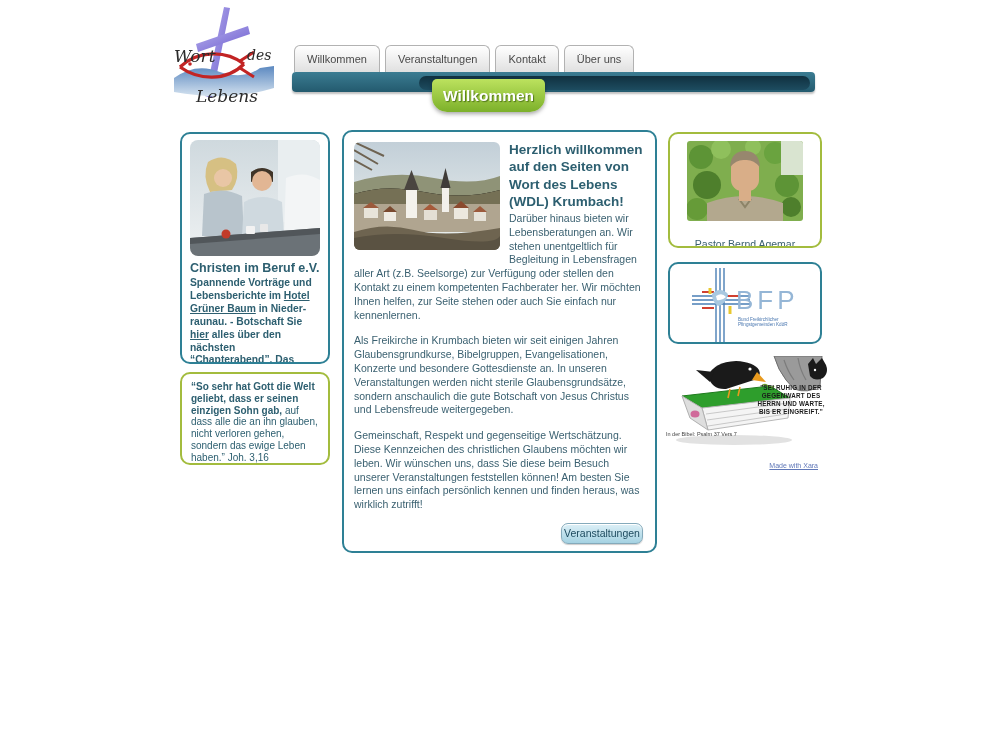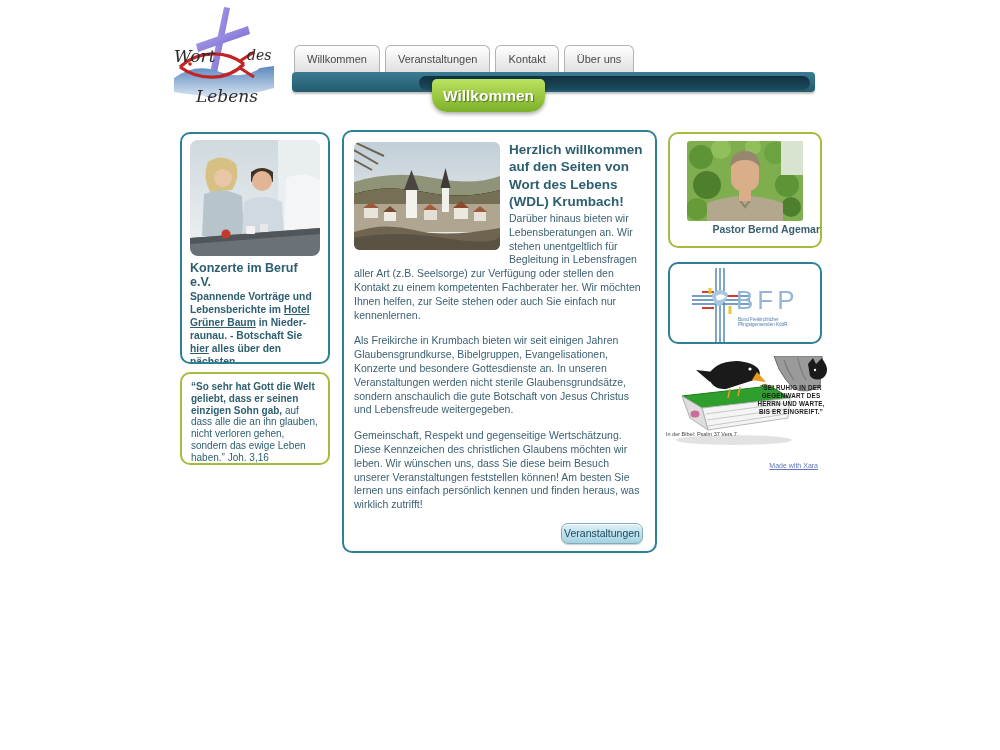--- a/index.html
+++ b/index.html
@@ -45,21 +45,21 @@
   #main-box svg.town{float:left;border-radius:6px;margin:1px 9px 4px 0;}
   .main-heading{font-size:13.5px;font-weight:bold;color:#2d5f70;line-height:1.28;margin:0 0 2px;}
   .main-p{font-size:10.5px;color:#3a6070;line-height:13.8px;margin:0 0 12px;}
   .btn-blue{position:absolute;right:12px;bottom:7px;width:82px;height:21px;border-radius:7px;
             border:1px solid #85aabb;background:linear-gradient(#ddf0f7,#a5d2e2);
             color:#1d4a5e;font-size:10.5px;text-align:center;line-height:19px;cursor:pointer;
             box-shadow:inset 0 1px 0 #fff,0 1px 1px rgba(0,0,0,0.2);}
 
   #pastor-box{left:668px;top:132px;width:154px;height:116px;padding:7px 0 0;}
   #pastor-box svg{display:block;margin:0 auto;border-radius:3px;}
-  .pastor-caption{font-size:10.5px;color:#3a6070;text-align:right;margin-top:2px;font-weight:bold;}
+  .pastor-caption{font-size:10.5px;color:#3a6070;text-align:center;margin-top:17px;}
 
   #bfp-box{left:668px;top:262px;width:154px;height:82px;}
   .bfp-letters{position:absolute;left:66px;top:21px;font-size:26px;color:#95b6d6;
                letter-spacing:4px;font-family:"Liberation Sans",sans-serif;}
   .bfp-sub{position:absolute;left:68px;top:53px;font-size:4.6px;line-height:5.4px;color:#4a77b0;}
 
   #cartoon{position:absolute;left:662px;top:356px;width:166px;height:94px;}
   .cartoon-quote{position:absolute;right:0px;top:28px;width:74px;font-size:6.3px;line-height:8px;
                  color:#1a1a1a;text-align:center;font-weight:bold;letter-spacing:0.2px;
                  text-transform:uppercase;}
@@ -133,21 +133,21 @@
       <path d="M61,32 Q72,24 83,32 L83,42 Q72,36 61,42 Z" fill="#3f3428"></path>
       <circle cx="72" cy="41" r="10" fill="#e2b694"></circle>
       <path d="M54,62 Q72,52 92,62 L94,96 L52,96 Z" fill="#cfd9df"></path>
       <path d="M96,38 Q114,30 130,40 L130,96 L94,96 Z" fill="#f3f5f6"></path>
       <polygon points="0,98 130,88 130,116 0,116" fill="#6b7277"></polygon>
       <polygon points="0,98 130,88 130,94 0,104" fill="#51565a"></polygon>
       <circle cx="36" cy="94" r="4.5" fill="#c23b2a"></circle>
       <rect x="56" y="86" width="9" height="8" rx="1" fill="#f2f2f2"></rect>
       <rect x="70" y="84" width="8" height="8" rx="1" fill="#e8e8e8"></rect>
     </svg>
-    <div class="christen-title">Konzerte im Beruf e.V.</div>
+    <div class="christen-title">Christen im Beruf e.V.</div>
     <div class="christen-text">
       <span>Spannende Vorträge und Lebensberichte im </span><a>Hotel Grüner Baum</a><span> in Nieder-raunau. - Botschaft Sie </span><a>hier</a><span> alles über den nächsten “Chapterabend”. Das Team von “Christen im Beruf” freut sich auf Sie!</span>
     </div>
   </div>
 
   <div class="box green" id="quote-box">
     <div class="quote-text">
       <span class="b">“So sehr hat Gott die Welt geliebt, dass er seinen einzigen Sohn gab,</span><span> auf dass alle die an ihn glauben, nicht verloren gehen, sondern das ewige Leben haben.” Joh. 3,16</span>
     </div>
   </div>

